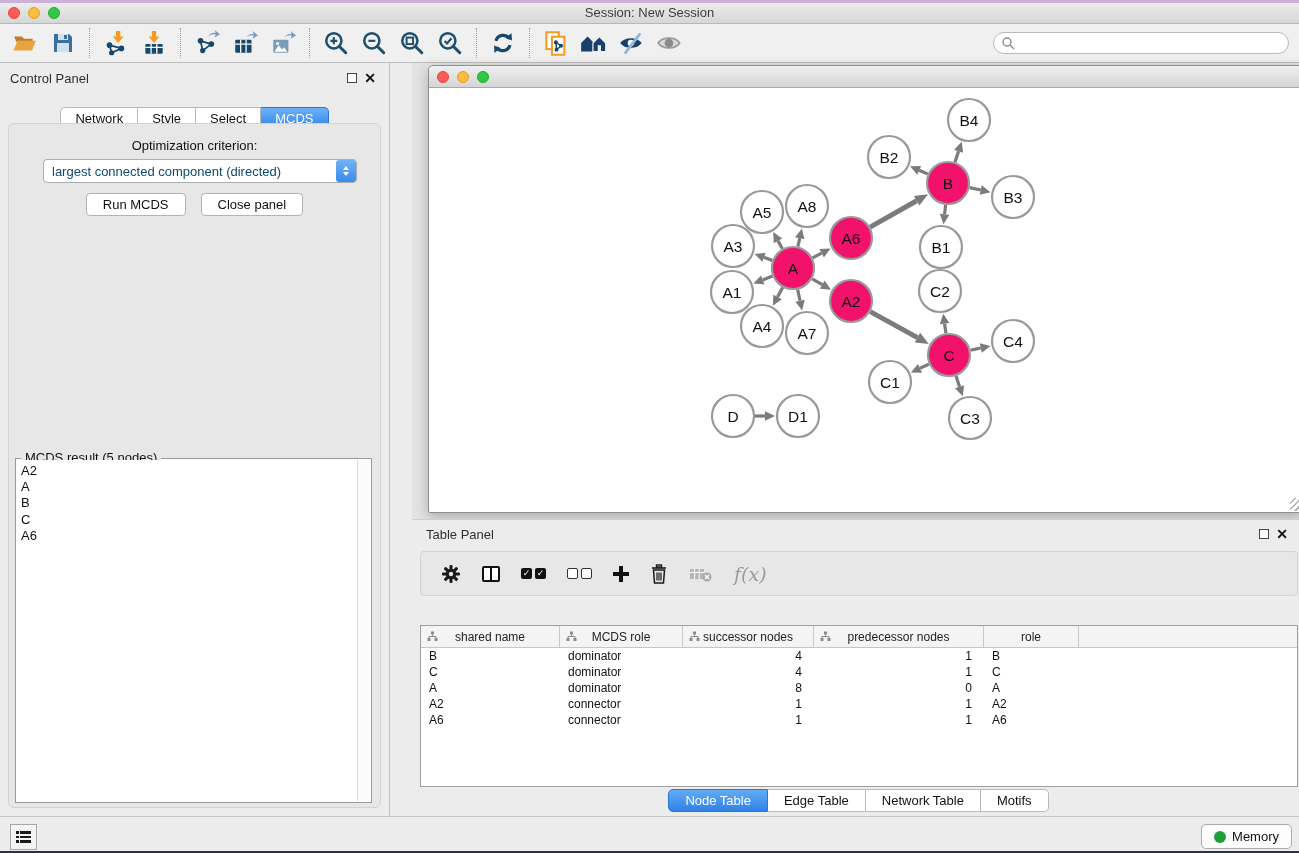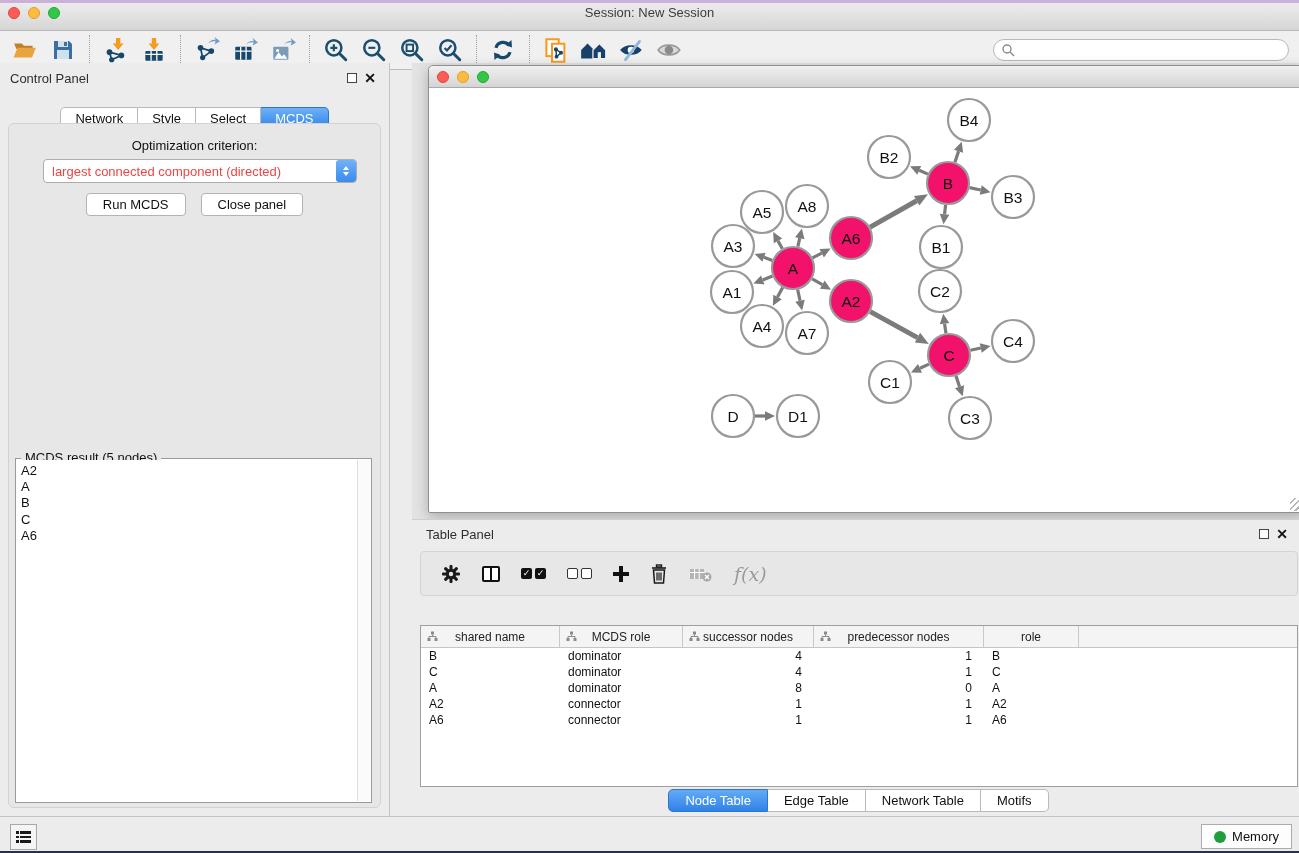--- a/index.html
+++ b/index.html
@@ -4,21 +4,21 @@
 <style>
   * { margin:0; padding:0; box-sizing:border-box; }
   html,body { width:1299px; height:853px; overflow:hidden; }
   body { font-family:"Liberation Sans", sans-serif; background:#e8e8e8; position:relative; font-size:13px; color:#222; }
 
   .desktop-top { position:absolute; left:0; top:0; width:1299px; height:3px; background:#cdb0da; }
   .desktop-bottom { position:absolute; left:0; top:848px; width:1299px; height:5px; background:#24324b; }
   .app { position:absolute; left:0; top:3px; width:1299px; height:845px; background:#ececec; }
 
   
-  .titlebar { position:relative; height:28px; background:linear-gradient(#ececec,#d6d6d6); border-bottom:1px solid #b7b7b7; }
+  .titlebar { position:relative; height:21px; background:linear-gradient(#ececec,#d6d6d6); border-bottom:1px solid #b7b7b7; }
   .titlebar .title { position:absolute; left:0; right:0; top:2px; text-align:center; font-size:13px; color:#3c3c3c; }
   .lights { position:absolute; left:8px; top:4px; display:flex; gap:8px; }
   .light { width:12px; height:12px; border-radius:50%; }
   .light.red { background:#fc5b57; border:1px solid #e2463f; }
   .light.yellow { background:#fdbc40; border:1px solid #dfa023; }
   .light.green { background:#33c748; border:1px solid #1eaa2f; }
 
   
   .toolbar { position:relative; height:39px; background:#f0f0f0; border-bottom:1px solid #bcbcbc; display:flex; align-items:center; padding:0 6px; }
   .tb-btn { width:38px; height:34px; display:flex; align-items:center; justify-content:center; border-radius:4px; cursor:pointer; flex:0 0 auto; }
@@ -42,21 +42,21 @@
 
   .seg-tabs { display:flex; justify-content:center; margin-top:14px; }
   .seg-tab { padding:3px 14px; font-size:13px; background:#fff; border:1px solid #b9b9b9; border-left:none; cursor:pointer; color:#111; }
   .seg-tab:first-child { border-left:1px solid #b9b9b9; border-radius:5px 0 0 5px; }
   .seg-tab:last-child { border-radius:0 5px 5px 0; }
   .seg-tab.sel { background:linear-gradient(#6db1f7,#2f82e8); color:#fff; border-color:#2f74d0; }
 
   .cp-card { position:absolute; left:8px; right:8px; top:60px; bottom:8px; background:#e7e7e7; border:1px solid #d2d2d2; border-radius:6px; }
   .opt-label { text-align:center; margin-top:14px; font-size:13px; color:#111; }
   .combo { position:absolute; left:34px; top:35px; width:314px; height:24px; background:#fff; border:1px solid #adadad; border-radius:4px; display:flex; align-items:center; cursor:pointer; }
-  .combo-text { flex:1; padding-left:8px; font-size:13px; color:#ef4444; white-space:nowrap; overflow:hidden; }
+  .combo-text { flex:1; padding-left:8px; font-size:13px; color:#0c4a6e; white-space:nowrap; overflow:hidden; }
   .combo-step { width:20px; height:22px; margin:0; border-radius:3px; background:linear-gradient(#6fb2f8,#3a8bee); display:flex; flex-direction:column; align-items:center; justify-content:center; gap:2px; }
   .chev { width:0; height:0; border-left:3.5px solid transparent; border-right:3.5px solid transparent; }
   .chev.up { border-bottom:4px solid #fff; }
   .chev.down { border-top:4px solid #fff; }
   .btn-row { position:absolute; left:0; right:0; top:69px; display:flex; justify-content:center; gap:15px; }
   .push-btn { background:#fff; border:1px solid #b3b3b3; border-radius:4px; padding:3px 16px; font-size:13px; color:#111; cursor:pointer; }
 
   .groupbox { position:absolute; left:6px; right:8px; top:334px; bottom:4px; border:1px solid #9a9a9a; background:#fff; }
   .groupbox legend, .group-legend { position:absolute; top:-9px; left:5px; background:#e7e7e7; padding:0 4px; font-size:13px; color:#111; }
   .result-list { position:absolute; inset:1px 14px 1px 1px; background:#fff; overflow:hidden; padding:3px 4px; }
@@ -91,21 +91,21 @@
   .dt-cell.r { text-align:right; padding-right:12px; }
 
   .tp-tabs { position:absolute; left:0; right:0; bottom:4px; display:flex; justify-content:center; }
   .tp-tab { padding:3px 16px; font-size:13px; background:#fff; border:1px solid #b9b9b9; border-left:none; cursor:pointer; color:#111; }
   .tp-tab:first-child { border-left:1px solid #b9b9b9; border-radius:5px 0 0 5px; }
   .tp-tab:last-child { border-radius:0 5px 5px 0; }
   .tp-tab.sel { background:linear-gradient(#62abf6,#2f82e8); color:#fff; border-color:#2f74d0; }
 
   
   .list-btn { position:absolute; left:10px; top:7px; width:27px; height:26px; background:#f4f4f4; border:1px solid #a8a8a8; display:flex; align-items:center; justify-content:center; cursor:pointer; }
-  .memory-btn { position:absolute; right:7px; top:7px; height:25px; background:#fdfdfd; border:1px solid #ababab; border-radius:0; display:flex; align-items:center; gap:6px; padding:0 12px; cursor:pointer; }
+  .memory-btn { position:absolute; right:7px; top:7px; height:25px; background:#fdfdfd; border:1px solid #ababab; border-radius:5px; display:flex; align-items:center; gap:6px; padding:0 12px; cursor:pointer; }
   .mem-dot { width:12px; height:12px; border-radius:50%; background:#1f9e3c; }
   .memory-btn span.lbl { font-size:13px; color:#111; }
 
   
   .icon-list { width:15px; height:12px; display:flex; flex-direction:column; justify-content:space-between; }
   .icon-list i { display:block; height:2.6px; background:#1a1a1a; position:relative; margin-left:4px; }
   .icon-list i::before { content:""; position:absolute; left:-4px; top:0; width:2.6px; height:2.6px; background:#1a1a1a; }
   .cols-ico { width:18px; height:16px; border:2px solid #111; border-radius:2px; position:relative; background:#fff; }
   .cols-ico::after { content:""; position:absolute; left:50%; top:0; bottom:0; width:2px; background:#111; transform:translateX(-50%); }
   .chk-pair { display:flex; gap:3px; }

